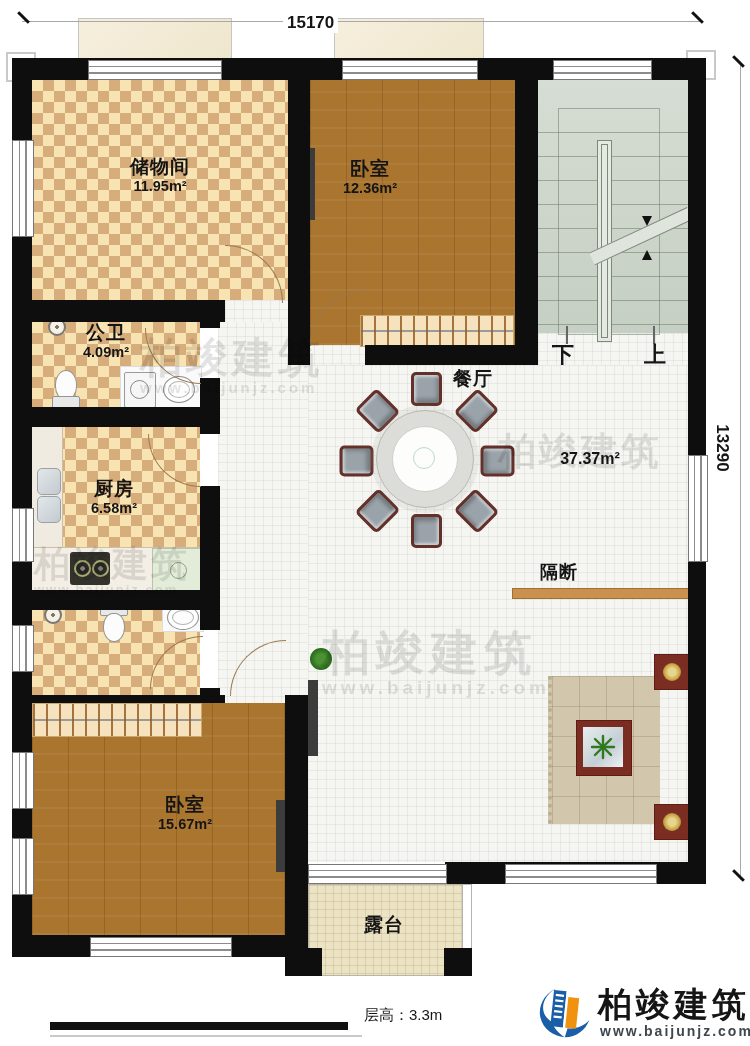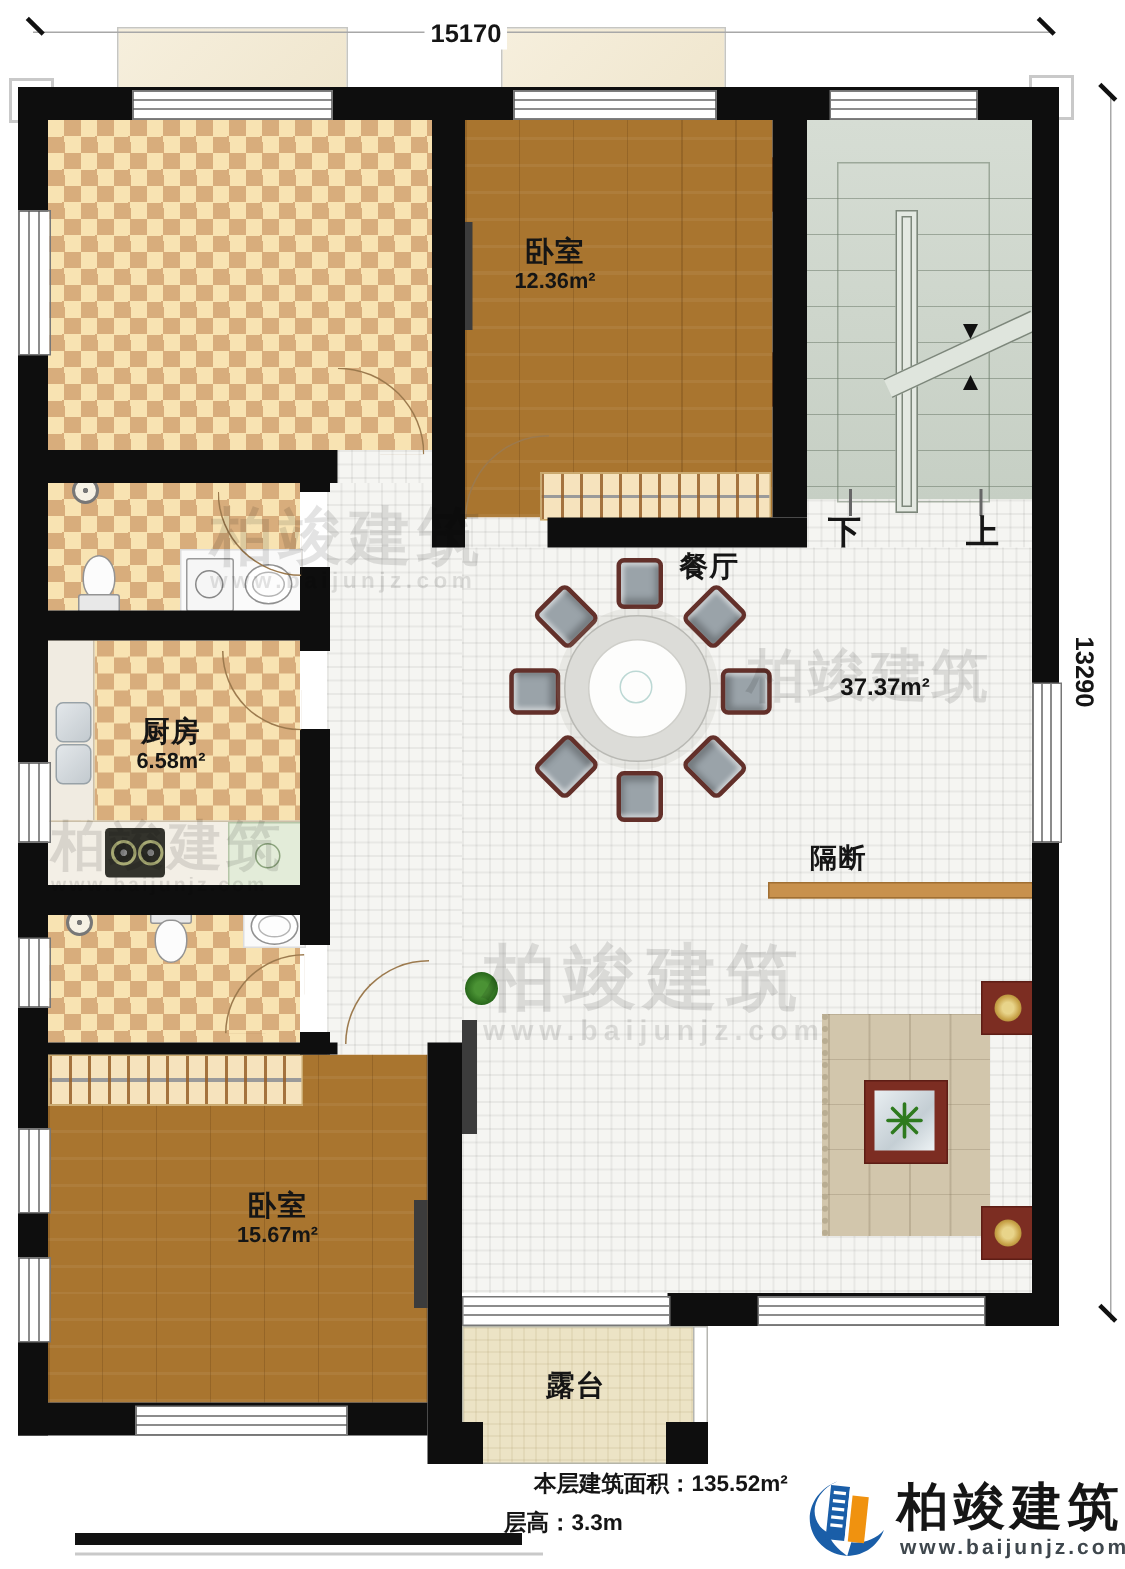--- a/index.html
+++ b/index.html
@@ -242,24 +242,32 @@
   </div>
   <div class="furn darkred" style="left:654px;top:654px;width:34px;height:34px;z-index:8;">
       <div style="position:absolute;left:8px;top:8px;width:18px;height:18px;border-radius:50%;background:radial-gradient(#e8d48a 30%, #c9a44a 60%, #8a6a20);"></div>
     </div>
   <div class="furn darkred" style="left:654px;top:804px;width:34px;height:34px;z-index:8;">
       <div style="position:absolute;left:8px;top:8px;width:18px;height:18px;border-radius:50%;background:radial-gradient(#e8d48a 30%, #c9a44a 60%, #8a6a20);"></div>
     </div>
   <div class="furn" style="left:310px;top:648px;width:22px;height:22px;border-radius:50%;background:radial-gradient(#4a9234 30%, #1f5c14 80%);z-index:8;"></div>
   <div class="tvbar" style="left:308px;top:680px;width:10px;height:76px;"></div>
 
+  <div class="room-label" style="left:100px;top:156px;width:120px;">
+    <div class="rname">储物间</div>
+    <div class="rarea">11.95m²</div>
+  </div>
   <div class="room-label" style="left:312px;top:158px;width:116px;">
     <div class="rname">卧室</div>
     <div class="rarea">12.36m²</div>
   </div>
+  <div class="room-label" style="left:56px;top:322px;width:100px;">
+    <div class="rname">公卫</div>
+    <div class="rarea">4.09m²</div>
+  </div>
   <div class="room-label" style="left:64px;top:478px;width:100px;">
     <div class="rname">厨房</div>
     <div class="rarea">6.58m²</div>
   </div>
   <div class="room-label" style="left:125px;top:794px;width:120px;">
     <div class="rname">卧室</div>
     <div class="rarea">15.67m²</div>
   </div>
   <div class="room-label" style="left:438px;top:368px;width:70px;">
     <div class="rname">餐厅</div>
@@ -285,22 +293,21 @@
     <div style="font-size:36px;letter-spacing:3px;">柏竣建筑</div>
     <div class="wm-url" style="font-size:13px;letter-spacing:2px;">www.baijunjz.com</div>
   </div>
   <div class="wm" style="left:322px;top:628px;">
     <div style="font-size:48px;letter-spacing:6px;">柏竣建筑</div>
     <div class="wm-url" style="font-size:19px;letter-spacing:4px;">www.baijunjz.com</div>
   </div>
 
   <div class="abs" style="left:50px;top:1022px;width:298px;height:8px;background:#111;z-index:40;"></div>
   <div class="abs" style="left:50px;top:1035px;width:312px;height:2px;background:#c9c9c9;z-index:40;"></div>
-  <div class="tb-text" style="left:356px;top:980px;font-size:15px;font-weight:700;"><span>本层建筑面积：</span><span>135.52m²</span></div>
-  <div class="tb-text" style="left:336px;top:1006px;font-size:15px;font-weight:700;"><span>层高：</span><span>3.3m</span></div>
+  <div class="tb-text" style="left:364px;top:1006px;font-size:15px;font-weight:400;"><span>层高：</span><span>3.3m</span></div>
 
   <svg class="abs" style="left:534px;top:982px;z-index:40;" width="58" height="58" viewBox="0 0 64 64">
     <path d="M27 6 C13 11 4 25 7 39 C10 52 21 60 34 61 C27 56 22 51 20 44 C12 40 8 31 11 22 C14 14 20 9 27 6 Z" fill="#1a5ea8"></path>
     <path d="M34 61 C47 61 57 53 61 42 C55 49 46 52 37 51 Z" fill="#1a5ea8"></path>
     <g transform="rotate(6 32 30)">
       <rect x="20" y="10" width="14" height="40" fill="#1a5ea8"></rect>
       <rect x="22.5" y="14" width="9" height="2.4" fill="#fff"></rect>
       <rect x="22.5" y="20" width="9" height="2.4" fill="#fff"></rect>
       <rect x="22.5" y="26" width="9" height="2.4" fill="#fff"></rect>
       <rect x="22.5" y="32" width="9" height="2.4" fill="#fff"></rect>

